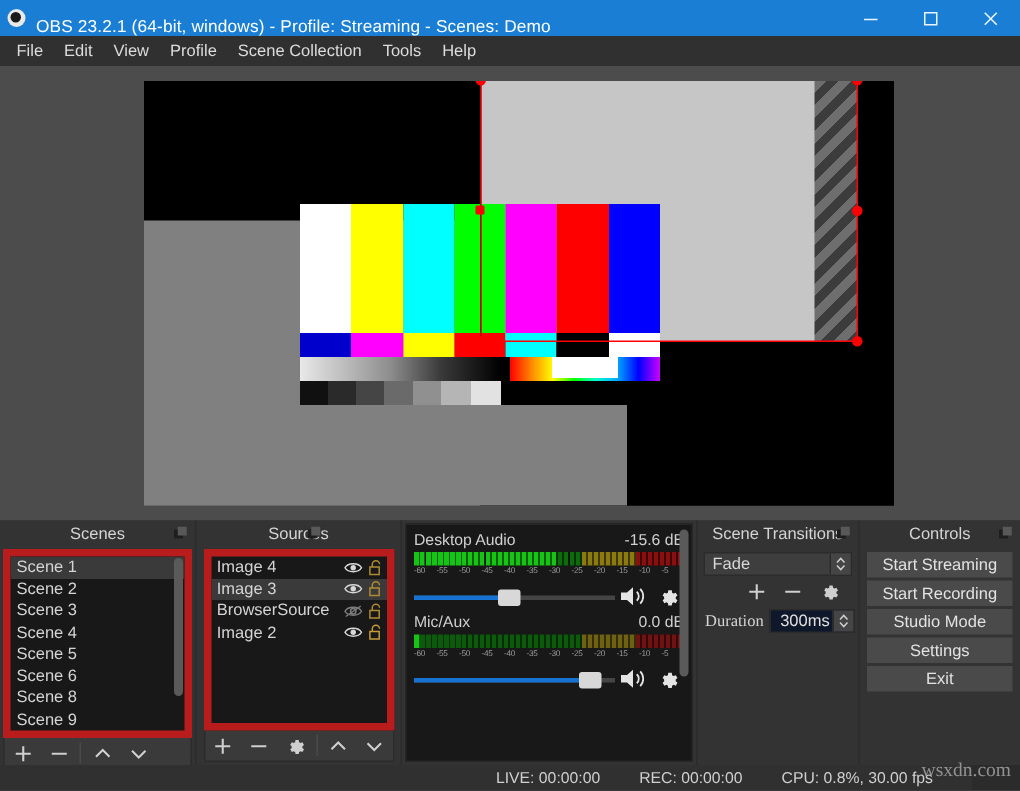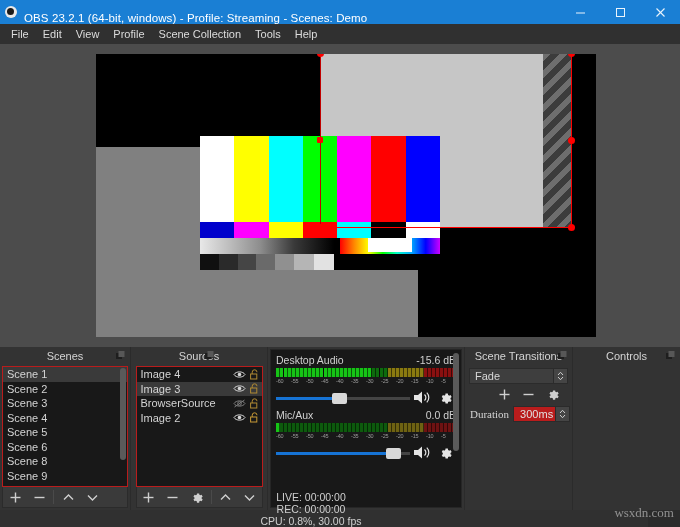--- a/index.html
+++ b/index.html
@@ -121,21 +121,21 @@
   .panel-head{
     height:17px;display:flex;align-items:center;justify-content:center;
     position:relative;font-size:11px;color:#d4d4d4;flex:none;
   }
   .panel-head .float-ico{
     position:absolute;right:5px;top:4px;width:9px;height:9px;
   }
   .panel-body{flex:1;display:flex;flex-direction:column;padding:2px;box-sizing:border-box;}
 
   .listbox{
-    flex:1;background:#181818;border:1px solid #b91c1c;position:relative;overflow:hidden;
+    flex:1;background:#181818;border:5px solid #b91c1c;position:relative;overflow:hidden;
     box-sizing:border-box;
   }
   .list-row{
     height:14.5px;line-height:14.5px;padding-left:4px;font-size:11px;color:#d4d4d4;
     display:flex;align-items:center;box-sizing:border-box;white-space:nowrap;
   }
   .list-row.sel{background:#3a3a3a;}
   .list-row .rname{flex:1;overflow:hidden;}
   .row-ico{width:15px;display:flex;align-items:center;justify-content:center;}
   .scrollbar{
@@ -186,37 +186,37 @@
   }
   .combo-text{flex:1;padding-left:5px;font-size:11px;color:#d8d8d8;}
   .spin{
     width:13px;height:14px;display:flex;flex-direction:column;align-items:center;justify-content:center;
     background:#454545;border-left:1px solid #2b2b2b;color:#cfcfcf;line-height:5px;font-size:7px;
   }
   .tr-icons{display:flex;justify-content:flex-end;align-items:center;height:20px;padding-right:6px;}
   .dur-row{display:flex;align-items:center;margin-top:2px;padding-left:3px;}
   .dur-label{font-size:11px;color:#d4d4d4;margin-right:4px;font-family:Liberation Serif, serif;}
   .dur-field{
-    flex:1;height:16px;background:#b91c1c;border:1px solid #2b2b2b;display:flex;align-items:center;
+    flex:1;height:16px;background:#0f172a;border:1px solid #2b2b2b;display:flex;align-items:center;
     box-sizing:border-box;
   }
   .dur-val{flex:1;padding-left:6px;font-size:11px;color:#e0e0e0;}
 
   
   .ctl-btn{
     height:17px;background:#4a4a4a;margin:2px 3px 0 3px;
     display:flex;align-items:center;justify-content:center;
     font-size:11px;color:#e2e2e2;
   }
 
   
   .statusbar{
     position:absolute;left:0;top:510px;width:648px;height:17px;
     background:#303030;display:flex;align-items:center;justify-content:flex-end;
-    font-size:10.5px;color:#cfcfcf;flex-direction:column;
+    font-size:10.5px;color:#cfcfcf;
   }
   .st-item{margin-right:26px;white-space:nowrap;}
   .watermark{
     position:absolute;right:6px;top:505px;font-size:13px;color:#9a9a9a;
     font-family:"Liberation Serif", serif;opacity:.92;
   }
 </style>
 </head>
 <body>
 
@@ -638,20 +638,27 @@
     </div>
 
     <div class="panel" style="width:107px;border-right:none;">
       <div class="panel-head">
         <span>Controls</span>
         <svg class="float-ico" viewBox="0 0 9 9">
           <rect x="0" y="2" width="6" height="6" fill="#1e1e1e"></rect>
             <rect x="2.5" y="0" width="6" height="6" fill="#585858"></rect>
         </svg>
       </div>
+      <div class="panel-body">
+        <div class="ctl-btn">Start Streaming</div>
+        <div class="ctl-btn">Start Recording</div>
+        <div class="ctl-btn">Studio Mode</div>
+        <div class="ctl-btn">Settings</div>
+        <div class="ctl-btn">Exit</div>
+      </div>
     </div>
 
   </div>
 
   <div class="statusbar">
     <span class="st-item">LIVE: 00:00:00</span>
     <span class="st-item">REC: 00:00:00</span>
     <span class="st-item">CPU: 0.8%, 30.00 fps</span>
   </div>
   <div class="watermark">wsxdn.com</div>

